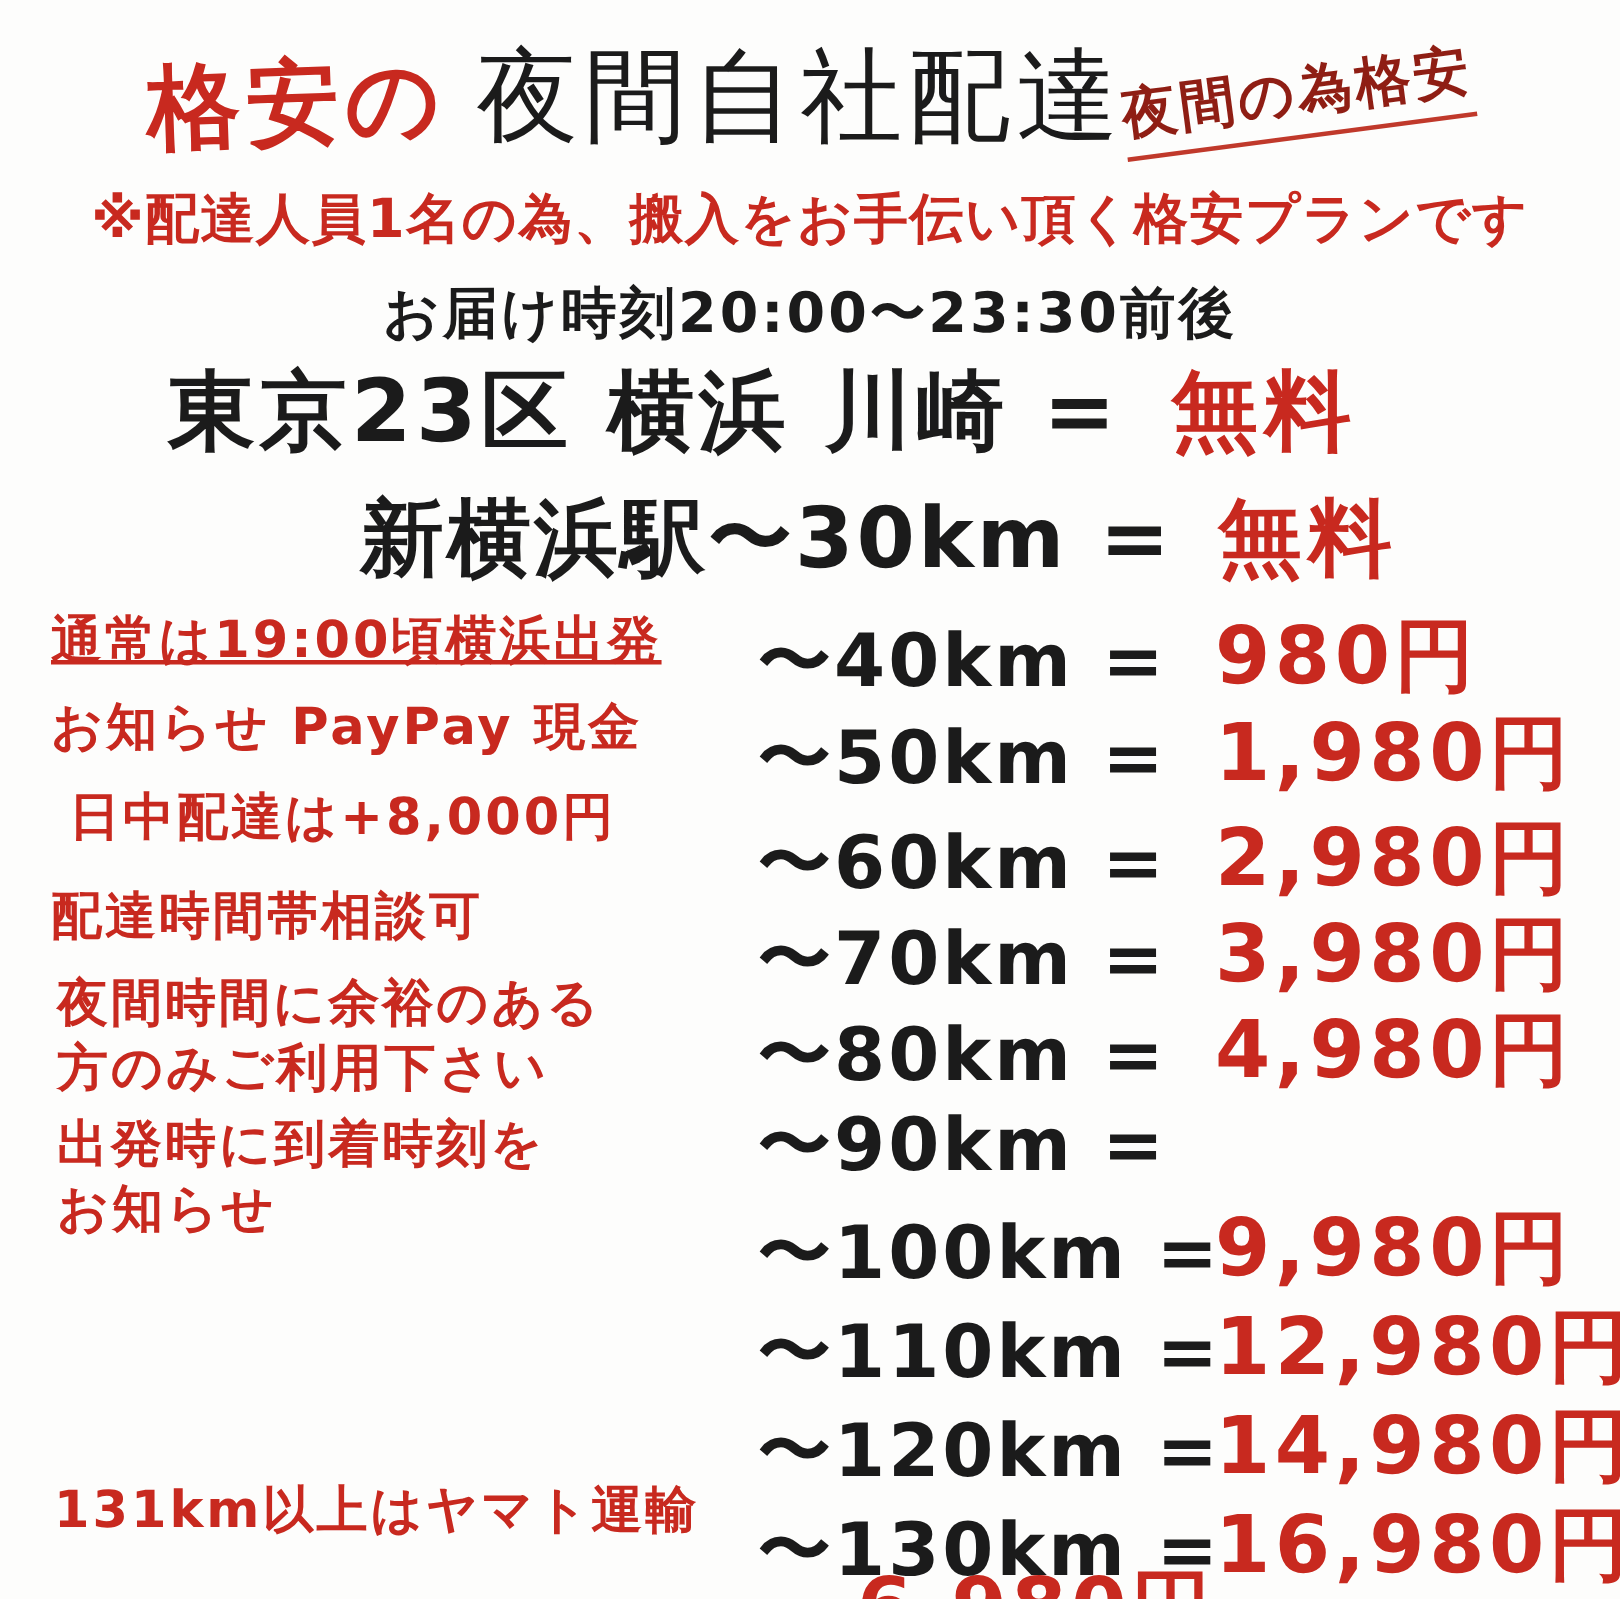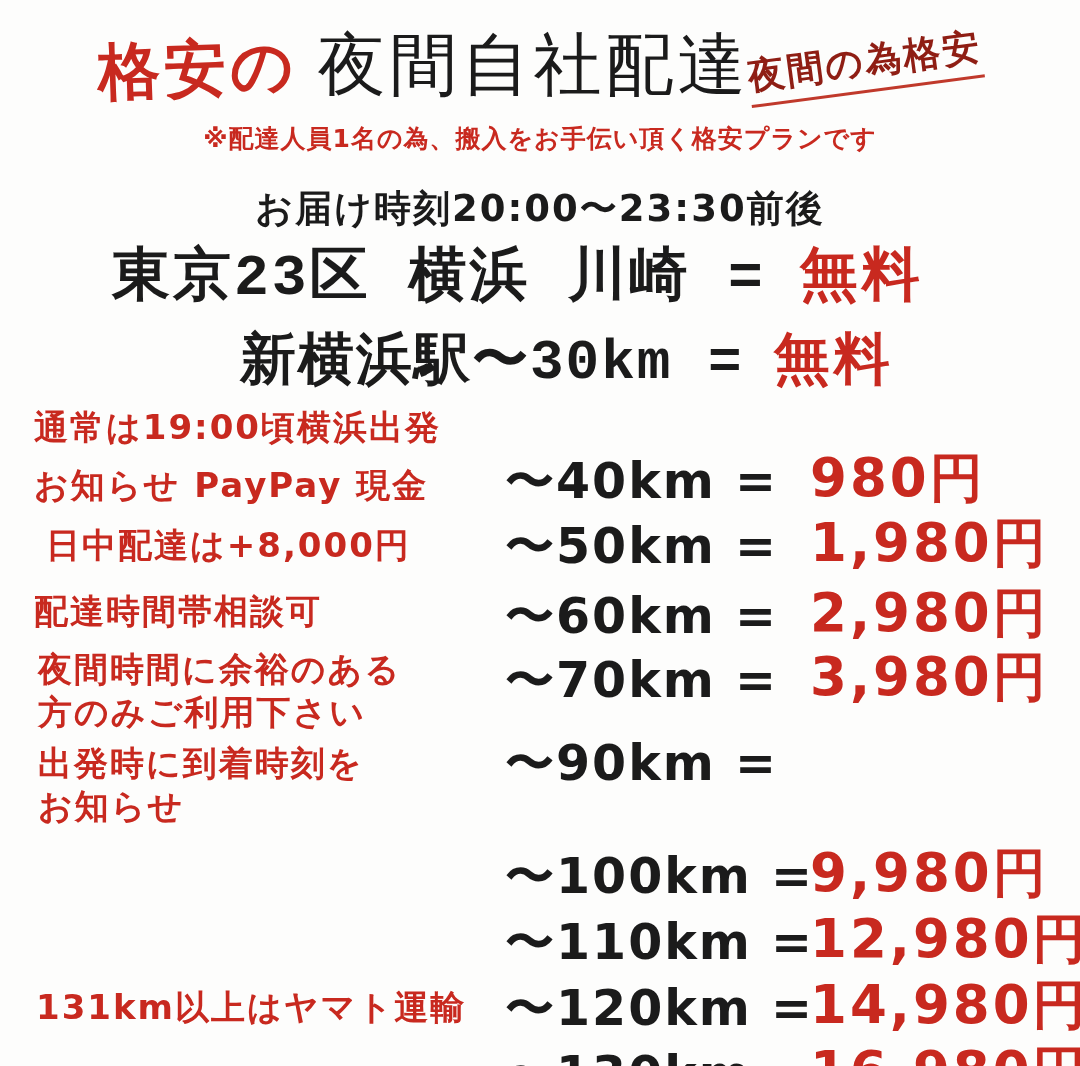--- a/index.html
+++ b/index.html
@@ -23,57 +23,57 @@
     margin-left:20px;line-height:1.1;
   }
   .title-annotation{
     position:absolute;top:52px;left:752px;
     color:#8f1e14;font-size:37px;font-weight:bold;letter-spacing:2px;
     border-bottom:3px solid #c0392b;padding-bottom:3px;
     transform:rotate(-7.5deg);transform-origin:left bottom;
   }
   .subtitle{
     position:absolute;top:122px;left:0;width:1080px;text-align:center;
-    color:#c8291f;font-size:25px;font-weight:bold;letter-spacing:1px;
+    color:#c8291f;font-size:36px;font-weight:bold;letter-spacing:1px;
   }
   .delivery-time{
     position:absolute;top:184px;left:0;width:1080px;text-align:center;
     color:#1b1b1b;font-size:37px;font-weight:bold;letter-spacing:2px;
   }
   
-  .free-row{position:absolute;display:flex;align-items:flex-end;white-space:nowrap;font-family:Liberation Mono, monospace;}
+  .free-row{position:absolute;display:flex;align-items:flex-end;white-space:nowrap;}
   .free-row .fr-label{color:#1b1b1b;font-weight:bold;}
   .free-row .fr-price{color:#c8291f;font-weight:bold;}
   .f1{top:236px;left:112px;}
   .f1 .fr-label{font-size:58px;letter-spacing:3px;}
   .f1 .fr-price{font-size:58px;margin-left:34px;letter-spacing:4px;}
   .f2{top:322px;left:240px;}
   .f2 .fr-label{font-size:56px;letter-spacing:2px;}
   .f2 .fr-price{font-size:56px;margin-left:30px;letter-spacing:4px;}
   
   .note{
     position:absolute;color:#c8291f;font-size:34px;font-weight:bold;
     letter-spacing:2px;white-space:pre-line;line-height:1.25;
   }
-  .n1{top:406px;left:34px;}
+  .n1{top:406px;left:34px;text-decoration:underline;}
   .n2{top:464px;left:34px;}
   .n3{top:524px;left:46px;}
   .n4{top:590px;left:34px;}
   .n5{top:648px;left:38px;}
   .n6{top:742px;left:38px;}
   .n7{top:986px;left:36px;}
   
   .price-table{position:absolute;top:0;left:505px;width:570px;height:802px;}
   .price-row{position:absolute;left:0;display:flex;align-items:flex-end;white-space:nowrap;}
   .price-row .pr-range{
     color:#1b1b1b;font-size:49px;font-weight:bold;letter-spacing:2px;
     width:305px;flex:0 0 305px;
   }
   .price-row .pr-price{
-    color:#c8291f;font-size:53px;font-weight:bold;letter-spacing:3px;margin-top:41px;
+    color:#c8291f;font-size:53px;font-weight:bold;letter-spacing:3px;
   }
   .r1{top:402px;}  .r2{top:467px;}  .r3{top:537px;}  .r4{top:601px;}
   .r5{top:665px;}  .r6{top:731px;flex-direction:column;}  .r7{top:797px;}  .r8{top:863px;}
   .r9{top:929px;}  .r10{top:995px;}
 </style>
 </head>
 <body>
 
 <div class="canvas">
 
@@ -115,20 +115,24 @@
       <span class="pr-price">1,980円</span>
     </div>
     <div class="price-row r3">
       <span class="pr-range">〜60km =</span>
       <span class="pr-price">2,980円</span>
     </div>
     <div class="price-row r4">
       <span class="pr-range">〜70km =</span>
       <span class="pr-price">3,980円</span>
     </div>
+    <div class="price-row r5">
+      <span class="pr-range">〜80km =</span>
+      <span class="pr-price">4,980円</span>
+    </div>
     <div class="price-row r6">
       <span class="pr-range">〜90km =</span>
       <span class="pr-price">6,980円</span>
     </div>
     <div class="price-row r7">
       <span class="pr-range">〜100km =</span>
       <span class="pr-price">9,980円</span>
     </div>
     <div class="price-row r8">
       <span class="pr-range">〜110km =</span>

